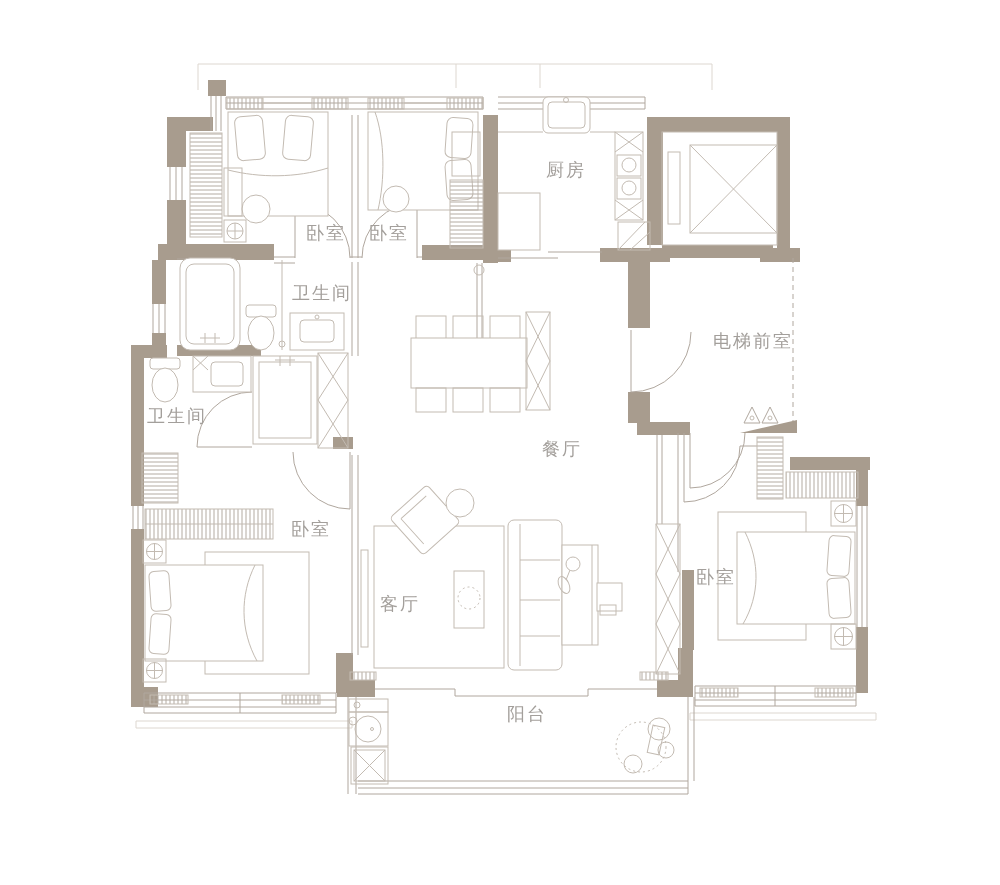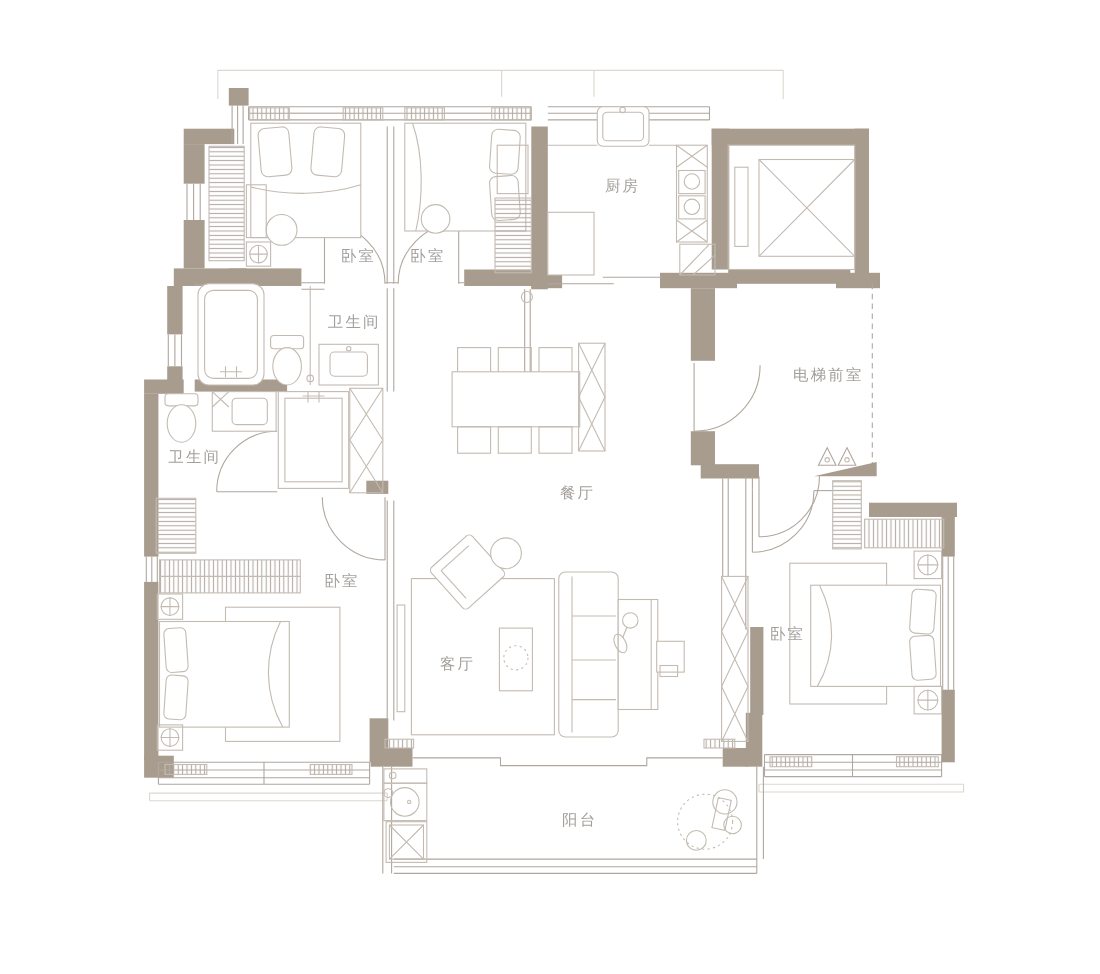--- a/index.html
+++ b/index.html
@@ -18,21 +18,21 @@
   .ln{stroke:var(--line);stroke-width:1;fill:none;}
   .lnf{stroke:var(--faint);stroke-width:1;fill:none;}
   .fr{stroke:var(--furn);stroke-width:1;fill:#ffffff;}
   .frn{stroke:var(--furn);stroke-width:1;fill:none;}
   .hH{fill:url(#hatchH);stroke:var(--furn);stroke-width:1;}
   .hV{fill:url(#hatchV);stroke:var(--furn);stroke-width:1;}
   .dash{stroke:var(--line);stroke-width:1;fill:none;stroke-dasharray:5 4;}
   .dots{stroke:var(--furn);stroke-width:1;fill:none;stroke-dasharray:2 3;}
   .tri{fill:none;stroke:var(--line);stroke-width:1;}
   .room-label{position:absolute;transform:translate(-50%,-50%);color:var(--label);
-      font-size:14px;letter-spacing:2px;white-space:nowrap;user-select:none;}
+      font-size:18px;letter-spacing:2px;white-space:nowrap;user-select:none;}
 </style>
 </head>
 <body>
 
 <div class="stage">
 <svg width="1000" height="885" viewBox="0 0 1000 885">
   <defs>
     <pattern id="hatchH" width="4" height="4" patternUnits="userSpaceOnUse">
       <path d="M0,2 H4" stroke="#b3aba2" stroke-width="1"></path>
     </pattern>
@@ -323,19 +323,19 @@
   </g>
 </svg>
 
   <div>
     <div class="room-label" style="left:326px;top:233px">卧室</div>
     <div class="room-label" style="left:389px;top:233px">卧室</div>
     <div class="room-label" style="left:566px;top:170px">厨房</div>
     <div class="room-label" style="left:322px;top:293px">卫生间</div>
     <div class="room-label" style="left:753px;top:341px">电梯前室</div>
     <div class="room-label" style="left:177px;top:416px">卫生间</div>
-    <div class="room-label" style="left:525px;top:449px">餐厅</div>
+    <div class="room-label" style="left:562px;top:449px">餐厅</div>
     <div class="room-label" style="left:311px;top:529px">卧室</div>
-    <div class="room-label" style="left:416px;top:604px">客厅</div>
+    <div class="room-label" style="left:400px;top:604px">客厅</div>
     <div class="room-label" style="left:716px;top:577px">卧室</div>
-    <div class="room-label" style="left:527px;top:746px">阳台</div>
+    <div class="room-label" style="left:527px;top:714px">阳台</div>
   </div>
 </div>
 
 </body></html>

